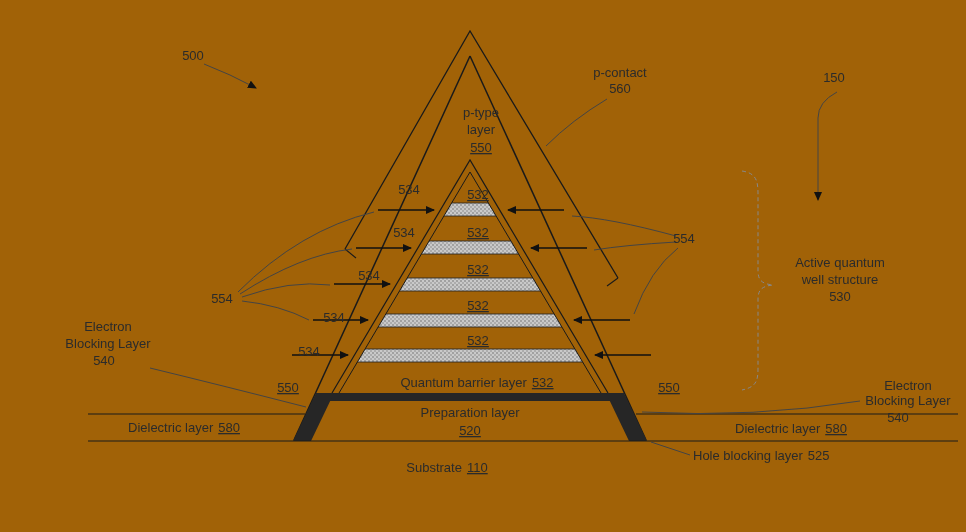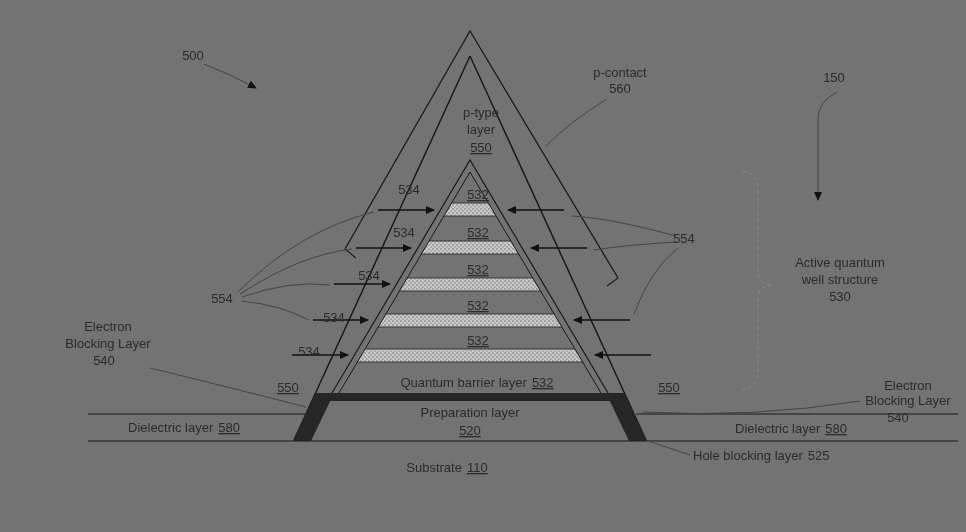--- a/index.html
+++ b/index.html
@@ -1,17 +1,17 @@
 <!DOCTYPE html>
 <html><head>
 <meta charset="utf-8">
 <style>
   html,body { margin:0; padding:0; background:#ffffff; }
   .canvas {
-    position:relative; width:966px; height:532px; background:#737373;
+    position:relative; width:966px; height:532px; background:#a16207;
     font-family:"Liberation Sans", sans-serif;
     text-decoration:underline;
   }
   svg text {
     font-family:"Liberation Sans", sans-serif;
     font-size:13px;
     fill:#2b2b2b;
   }
   svg .u { text-decoration:underline; }
   svg .ln { stroke:#1a1a1a; fill:none; }

